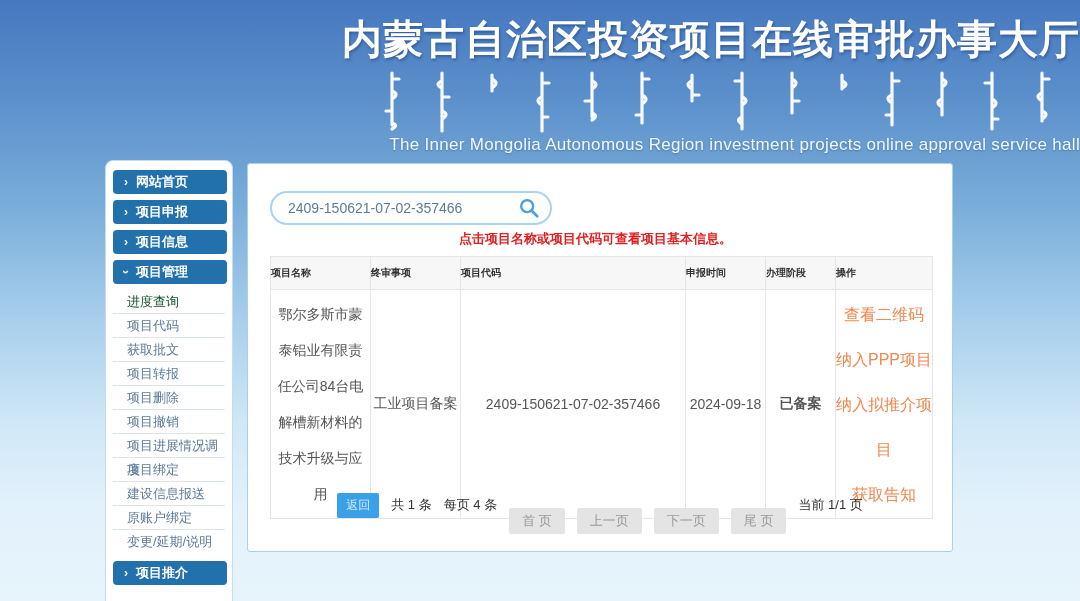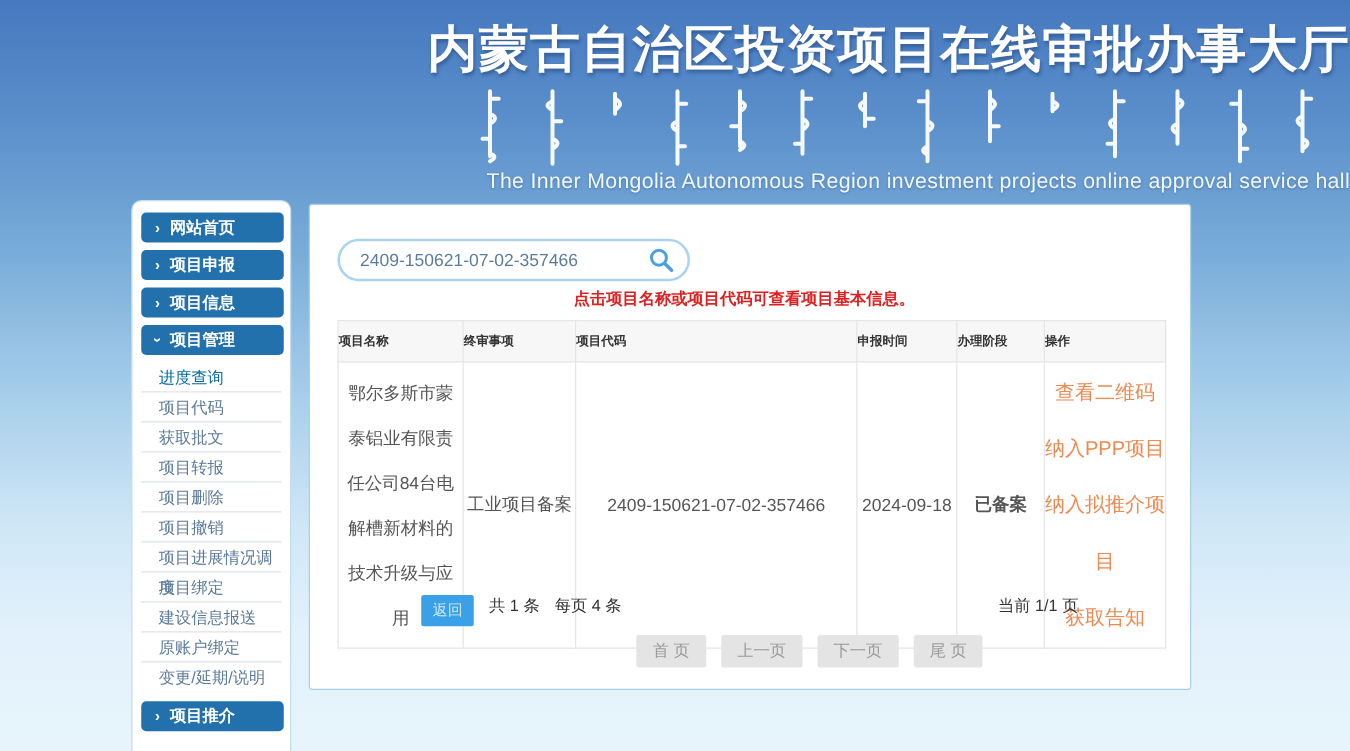--- a/index.html
+++ b/index.html
@@ -37,21 +37,21 @@
     display:flex; align-items:center; padding-left:11px; cursor:pointer;
   }
   .nav-btn .chev { font-size:12px; font-weight:bold; margin-right:8px; line-height:1; }
   .chev-down { display:inline-block; transform:rotate(90deg); }
   .submenu { margin:2px 0 0 0; }
   .sub-item {
     height:24px; line-height:24px; font-size:13px; color:#5a7a9a;
     padding-left:14px; cursor:pointer;
   }
   .sub-item:not(:last-child){ border-bottom:1px solid #dde4ea; }
-  .sub-item.active { color:#0369a1; }
+  .sub-item.active { color:#14532d; }
   .sidebar .bottom-btn { margin-top:7px; }
 
   
   .main {
     position:absolute; left:247px; top:163px; width:706px; height:389px;
     background:#ffffff; border:1px solid #a9cfe9; border-radius:3px;
   }
   .search-row { position:absolute; left:22px; top:27px; width:282px; height:34px; }
   .search-input {
     width:282px; height:34px; border:2px solid #a9d4f1; border-radius:17px;
@@ -75,21 +75,21 @@
   table.results td {
     border:1px solid #e5e5e5; text-align:center; vertical-align:middle;
     font-size:14px; color:#555; background:#fff;
   }
   td.name-cell { line-height:36px; padding:6px 2px; width:100px; word-break:break-all; color:#555; }
   td.stage-cell { color:#cc2b2b; font-weight:bold; }
   .action-link { display:block; line-height:45px; font-size:16px; color:#f0884f; cursor:pointer; }
   
   .pager {
     position:absolute; left:0; top:312px; width:100%;
-    display:flex; justify-content:center; align-items:flex-start; gap:12px;
+    display:flex; justify-content:center; align-items:center; gap:12px;
     font-size:13px; color:#333;
   }
   .pager .back-btn {
     background:#3aa0e8; color:#cfe9fa; border:none; border-radius:2px;
     font-size:12px; padding:4px 9px; cursor:pointer;
     font-family:"Liberation Sans","DejaVu Sans",sans-serif;
   }
   .pager .pg-btn {
     background:#e4e4e4; color:#999; border:none; border-radius:2px;
     font-size:13px; padding:4px 13px; cursor:pointer;

